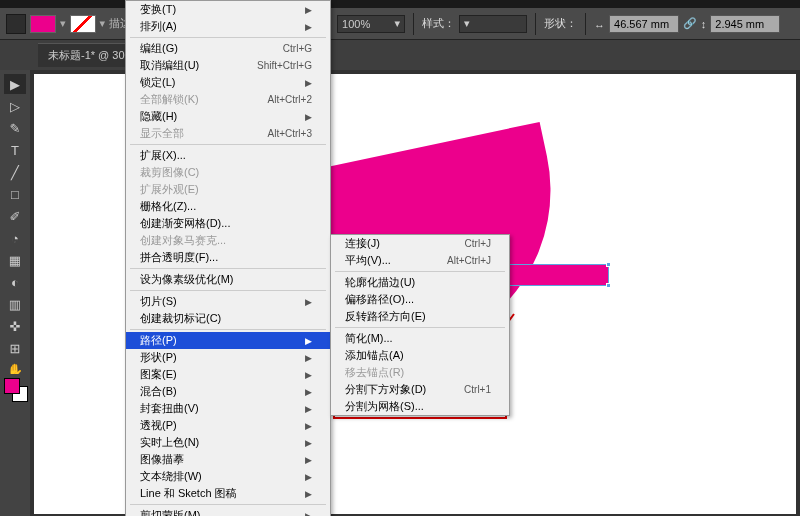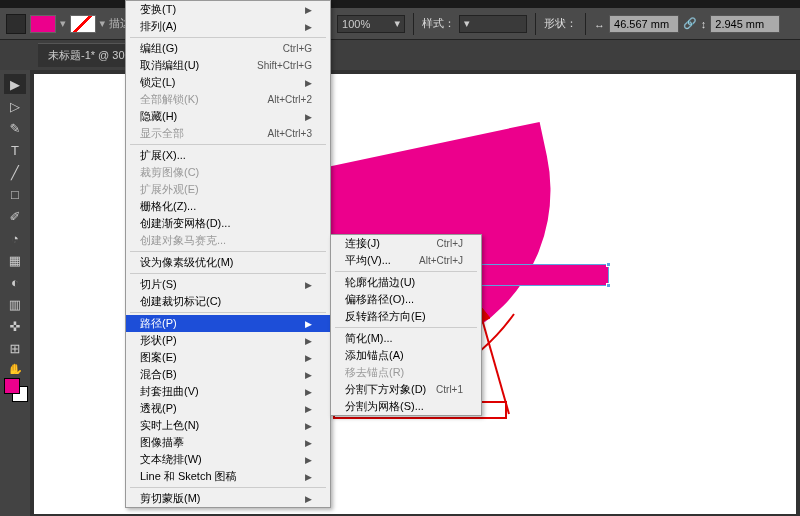--- a/index.html
+++ b/index.html
@@ -23,21 +23,21 @@
 .color-panel{position:absolute;left:0;bottom:110px;width:30px;background:#434343;padding:4px}
 .fg-bg{position:relative;width:24px;height:24px}
 .fg{position:absolute;width:16px;height:16px;background:#ec008c;border:1px solid #000;z-index:2}
 .bg{position:absolute;right:0;bottom:0;width:16px;height:16px;background:#fff;border:1px solid #000}
 .canvas-area{flex:1;background:#fff;position:relative;margin:4px}
 .shape-half{position:absolute;left:200px;top:80px;width:330px;height:200px;background:#ec008c;border-radius:0 0 165px 165px;transform:rotate(-12deg);transform-origin:center}
 .shape-bar{position:absolute;left:175px;top:190px;width:400px;height:22px;background:#ec008c;border:1px solid #5aa4e0}
 .sel-handle{position:absolute;width:5px;height:5px;background:#5aa4e0;border:1px solid #fff}
 .arrow{position:absolute;stroke:#d00;fill:#d00}
 .menu1{position:absolute;left:125px;top:0;width:206px;background:#f0f0f0;border:1px solid #999;box-shadow:2px 2px 4px rgba(0,0,0,.3);z-index:10}
-.menu2{position:absolute;left:330px;top:234px;width:152px;background:#f0f0f0;border:1px solid #999;box-shadow:2px 2px 4px rgba(0,0,0,.3);z-index:11}
+.menu2{position:absolute;left:330px;top:234px;width:180px;background:#f0f0f0;border:1px solid #999;box-shadow:2px 2px 4px rgba(0,0,0,.3);z-index:11}
 .mi{display:flex;justify-content:space-between;align-items:center;padding:2px 18px 2px 14px;color:#000;height:17px;cursor:default}
 .mi.disabled{color:#999}
 .mi.highlighted{background:#1d4ed8;color:#fff}
 .mi .arrow-r{font-size:9px;color:#555}
 .mi.highlighted .arrow-r{color:#fff}
 .mi .sc{color:#555;font-size:10px}
 .sep{height:1px;background:#ccc;margin:2px 4px}
 .redbox{position:absolute;border:2px solid #d00;pointer-events:none}
 </style>
 </head>
@@ -176,20 +176,23 @@
     </div>
     <div class="mi">
       <span>栅格化(Z)...</span>
     </div>
     <div class="mi">
       <span>创建渐变网格(D)...</span>
     </div>
     <div class="mi disabled">
       <span>创建对象马赛克...</span>
     </div>
+    <div class="mi">
+      <span>拼合透明度(F)...</span>
+    </div>
     <div class="sep"></div>
     <div class="mi">
       <span>设为像素级优化(M)</span>
     </div>
     <div class="sep"></div>
     <div class="mi">
       <span>切片(S)</span>
       <span class="arrow-r">▶</span>
     </div>
     <div class="mi">

